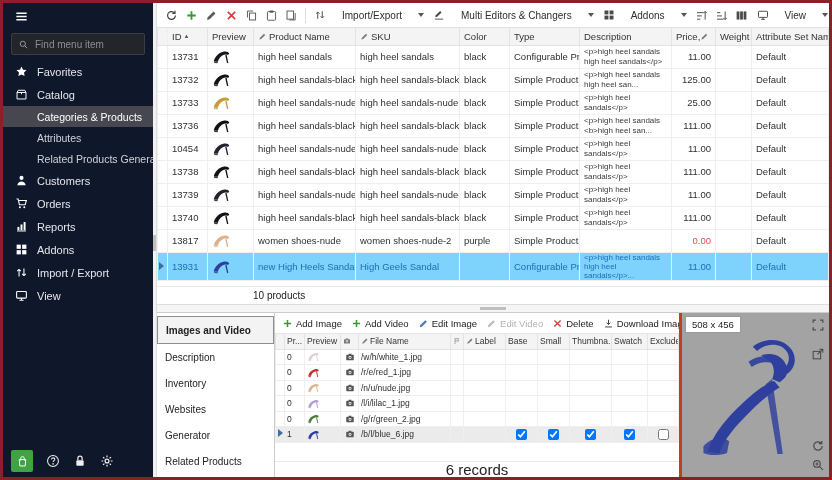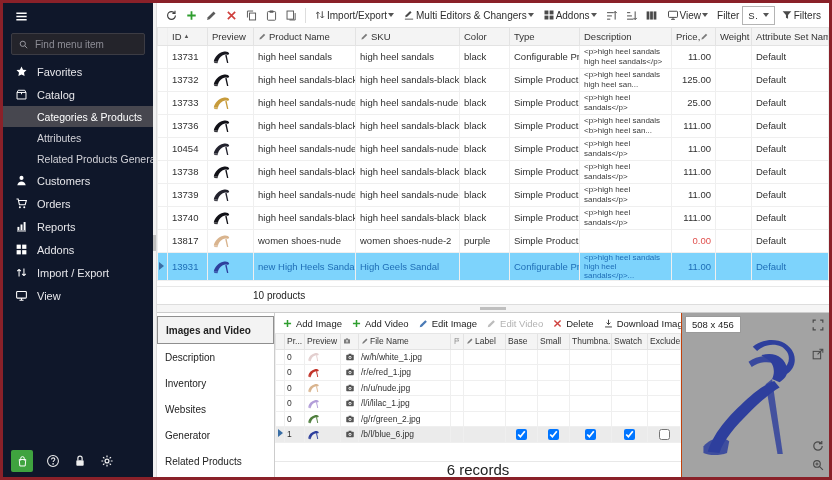--- a/index.html
+++ b/index.html
@@ -25,21 +25,21 @@
   .store-tile{width:22px;height:22px;background:#3fa33f;border-radius:2px;display:flex;align-items:center;justify-content:center}
   .store-tile .islot{width:13px;height:13px;color:#fff}
   
   .v-split{width:4px;background:#f1f1f1;border-right:1px solid #ddd;flex-shrink:0;position:relative}
   .v-split .grip{position:absolute;top:232px;left:0;width:3px;height:16px;background:#bfbfbf}
   .main{flex:1;min-width:0;display:flex;flex-direction:column;background:#fff}
   .toolbar{height:25px;display:flex;align-items:center;gap:3px;padding:0 5px;border-bottom:1px solid #e2e2e2;font-size:10px;color:#2e2e2e;white-space:nowrap}
   .tb-btn{width:18px;height:18px;display:flex;align-items:center;justify-content:center;flex-shrink:0}
   .tb-btn .ic{width:13px;height:13px}
   .sep{width:1px;height:15px;background:#ddd;margin:0 2px;flex-shrink:0}
-  .tb-menu{display:flex;align-items:center;gap:1px;padding:0 3px;height:19px;flex-shrink:0}
+  .tb-menu{display:flex;align-items:center;gap:16px;padding:0 3px;height:19px;flex-shrink:0}
   .tb-menu .islot{width:12px;height:12px;color:#4a4a4a}
   .cdn{width:0;height:0;border-left:3px solid transparent;border-right:3px solid transparent;border-top:4px solid #555}
   .filter-lbl{margin-left:3px;color:#2e2e2e}
   .filter-select{display:flex;align-items:center;justify-content:space-between;gap:4px;border:1px solid #b4b4b4;background:#fff;height:19px;width:172px;padding:0 5px;font-size:9.5px;overflow:hidden}
   .filter-select span{white-space:nowrap;overflow:hidden;text-overflow:ellipsis}
   
   .grid-wrap{flex:1;overflow:hidden;background:#fff}
   table.pgrid{border-collapse:collapse;width:100%;table-layout:fixed}
   .pgrid th{height:17px;background:#f4f4f4;border:1px solid #e3e3e3;border-top:none;font-weight:normal;font-size:9.5px;color:#333;text-align:left;padding:0 4px;overflow:hidden;white-space:nowrap}
   .pgrid th .ic{width:9px;height:9px;display:inline-block;vertical-align:-1px;color:#7a7a7a;margin-right:2px}
@@ -53,21 +53,21 @@
   .pgrid tr.sel td{background:#7dd3fc;color:#1e6db6}
   .tri{width:0;height:0;border-top:4px solid transparent;border-bottom:4px solid transparent;border-left:5px solid #3a6ea5;display:inline-block}
   .grid-foot{height:18px;display:flex;align-items:center;padding-left:96px;font-size:10px;color:#222;border-top:1px solid #e8e8e8}
   .h-split{height:9px;background:#f5f5f5;border-top:1px solid #ddd;border-bottom:1px solid #ccc;display:flex;align-items:center;justify-content:center}
   .h-split .grip{width:26px;height:3px;background:#bfbfbf}
   
   .bottom{height:164px;display:flex;min-height:0}
   .tabs{width:118px;flex-shrink:0;border-right:1px solid #ccc;padding-top:3px;background:#fff}
   .tab{height:25px;display:flex;align-items:center;padding:13px 8px;font-size:10px;color:#222;white-space:nowrap}
   .tab.active{border:1px solid #8f8f8f;background:#f3f3f3;font-weight:bold}
-  .mid{flex:1;min-width:0;display:flex;flex-direction:column;border-right:1px solid #c2410c}
+  .mid{flex:1;min-width:0;display:flex;flex-direction:column;border-right:3px solid #c2410c}
   .mid-toolbar{height:21px;display:flex;align-items:center;gap:9px;padding:0 7px;font-size:9.5px;color:#222;border-bottom:1px solid #e6e6e6;white-space:nowrap;overflow:hidden}
   .mbtn{display:flex;align-items:center;gap:3px;flex-shrink:0}
   .mbtn .mic{width:11px;height:11px}
   .mbtn.disabled{color:#b2b2b2}
   .itbl-wrap{flex:1;overflow:hidden}
   table.igrid{border-collapse:collapse;width:100%;table-layout:fixed}
   .igrid th{height:15px;background:#f4f4f4;border:1px solid #e3e3e3;border-top:none;font-weight:normal;font-size:8.5px;color:#333;text-align:left;padding:0 2px;overflow:hidden;white-space:nowrap}
   .igrid th .ic{width:8px;height:8px;display:inline-block;vertical-align:-1px;color:#7a7a7a;margin-right:1px}
   .igrid th .hic{width:10px;height:10px;display:inline-block;color:#555}
   .igrid td{height:15.5px;border:1px solid #efefef;font-size:8.5px;color:#2f2f2f;padding:0 2px;overflow:hidden;white-space:nowrap}

